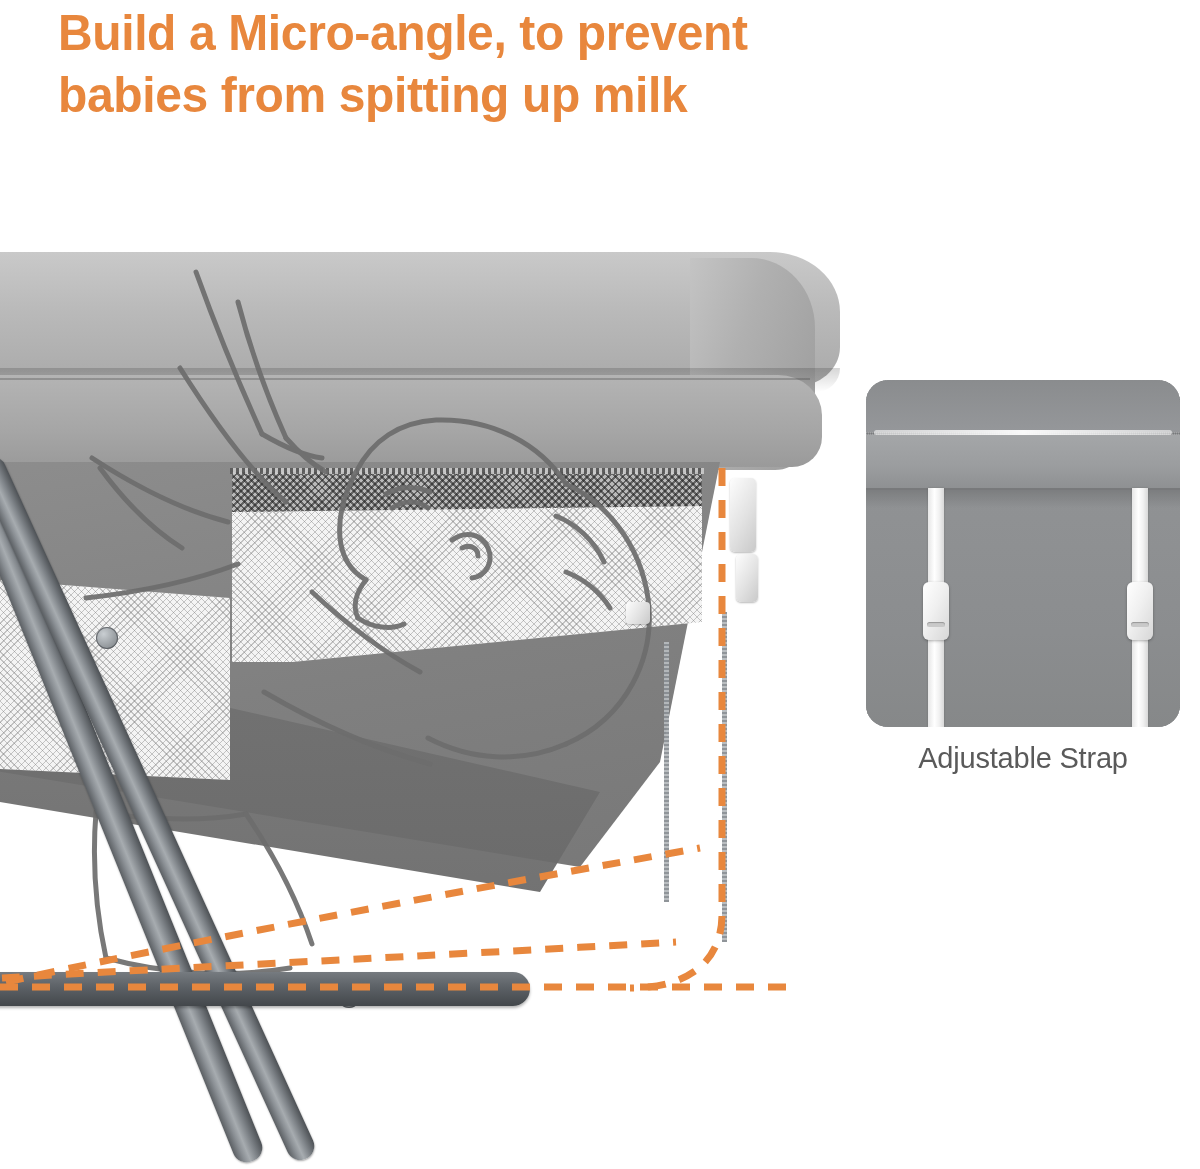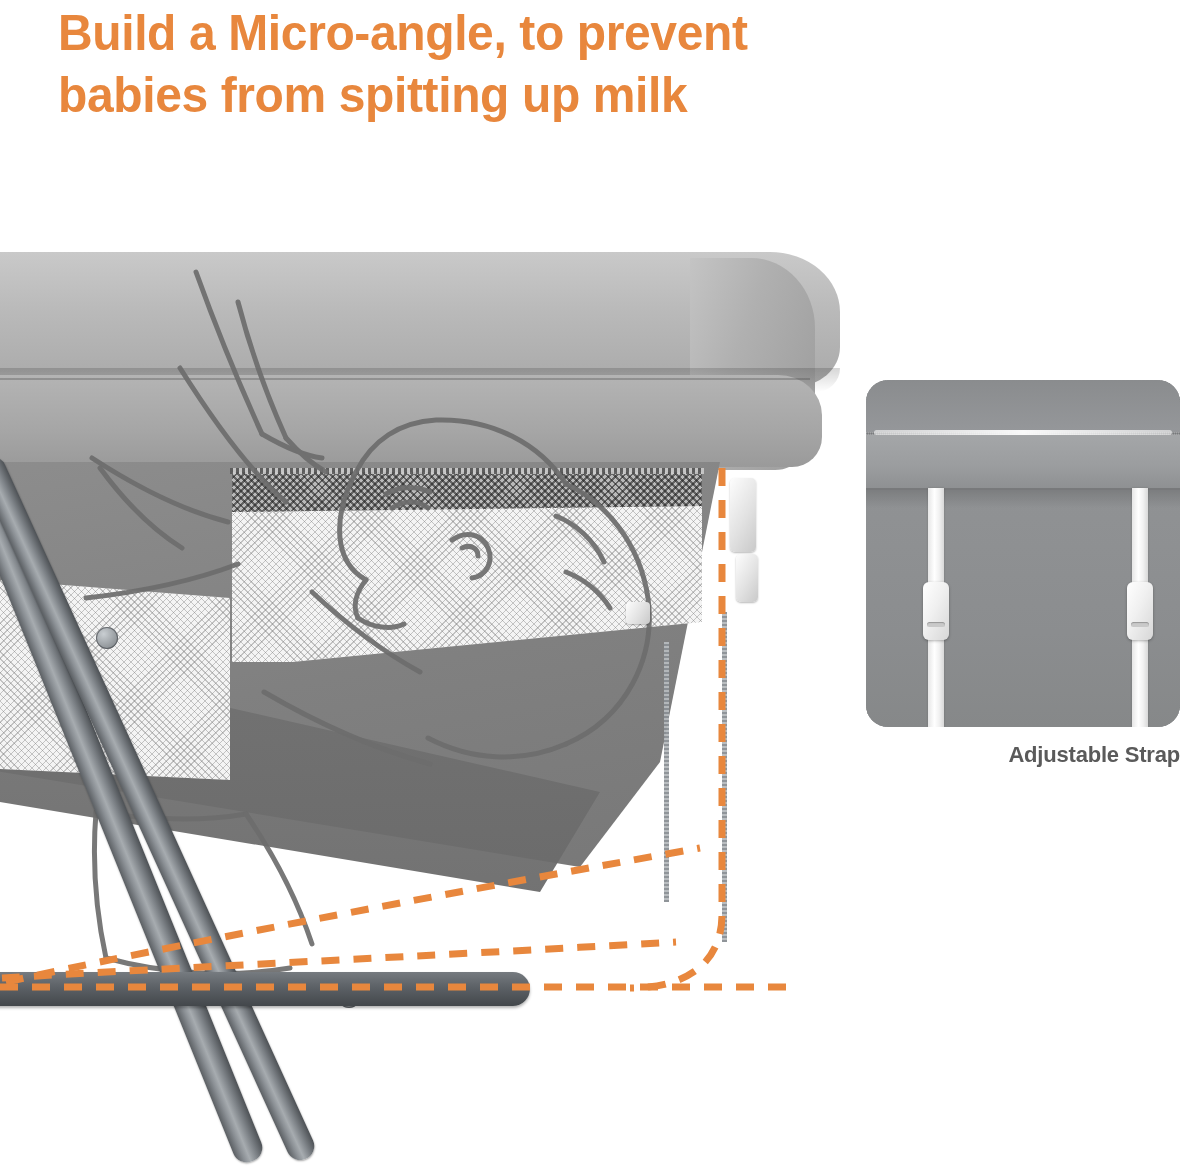--- a/index.html
+++ b/index.html
@@ -185,21 +185,21 @@
     position:absolute;width:26px;height:58px;border-radius:6px;
     background:linear-gradient(115deg,#ffffff,#f0f0f0 45%,#d7d7d7);
     box-shadow:0 1px 3px rgba(0,0,0,.3);
   }
   .strap-buckle:after{
     content:"";position:absolute;left:4px;top:40px;width:18px;height:5px;
     border-radius:3px;background:#c9c9c9;box-shadow:inset 0 1px 1px rgba(0,0,0,.25);
   }
   .inset-caption{
     position:absolute;left:866px;top:742px;width:314px;
-    text-align:right;color:#5a5a5a;font-size:22px;font-weight:700;
+    text-align:center;color:#5a5a5a;font-size:29px;font-weight:400;
     letter-spacing:-0.2px;
   }
 </style>
 </head>
 <body>
 
 <div id="stage">
 
   <div class="headline">Build a Micro-angle, to prevent
 babies from spitting up milk</div>

